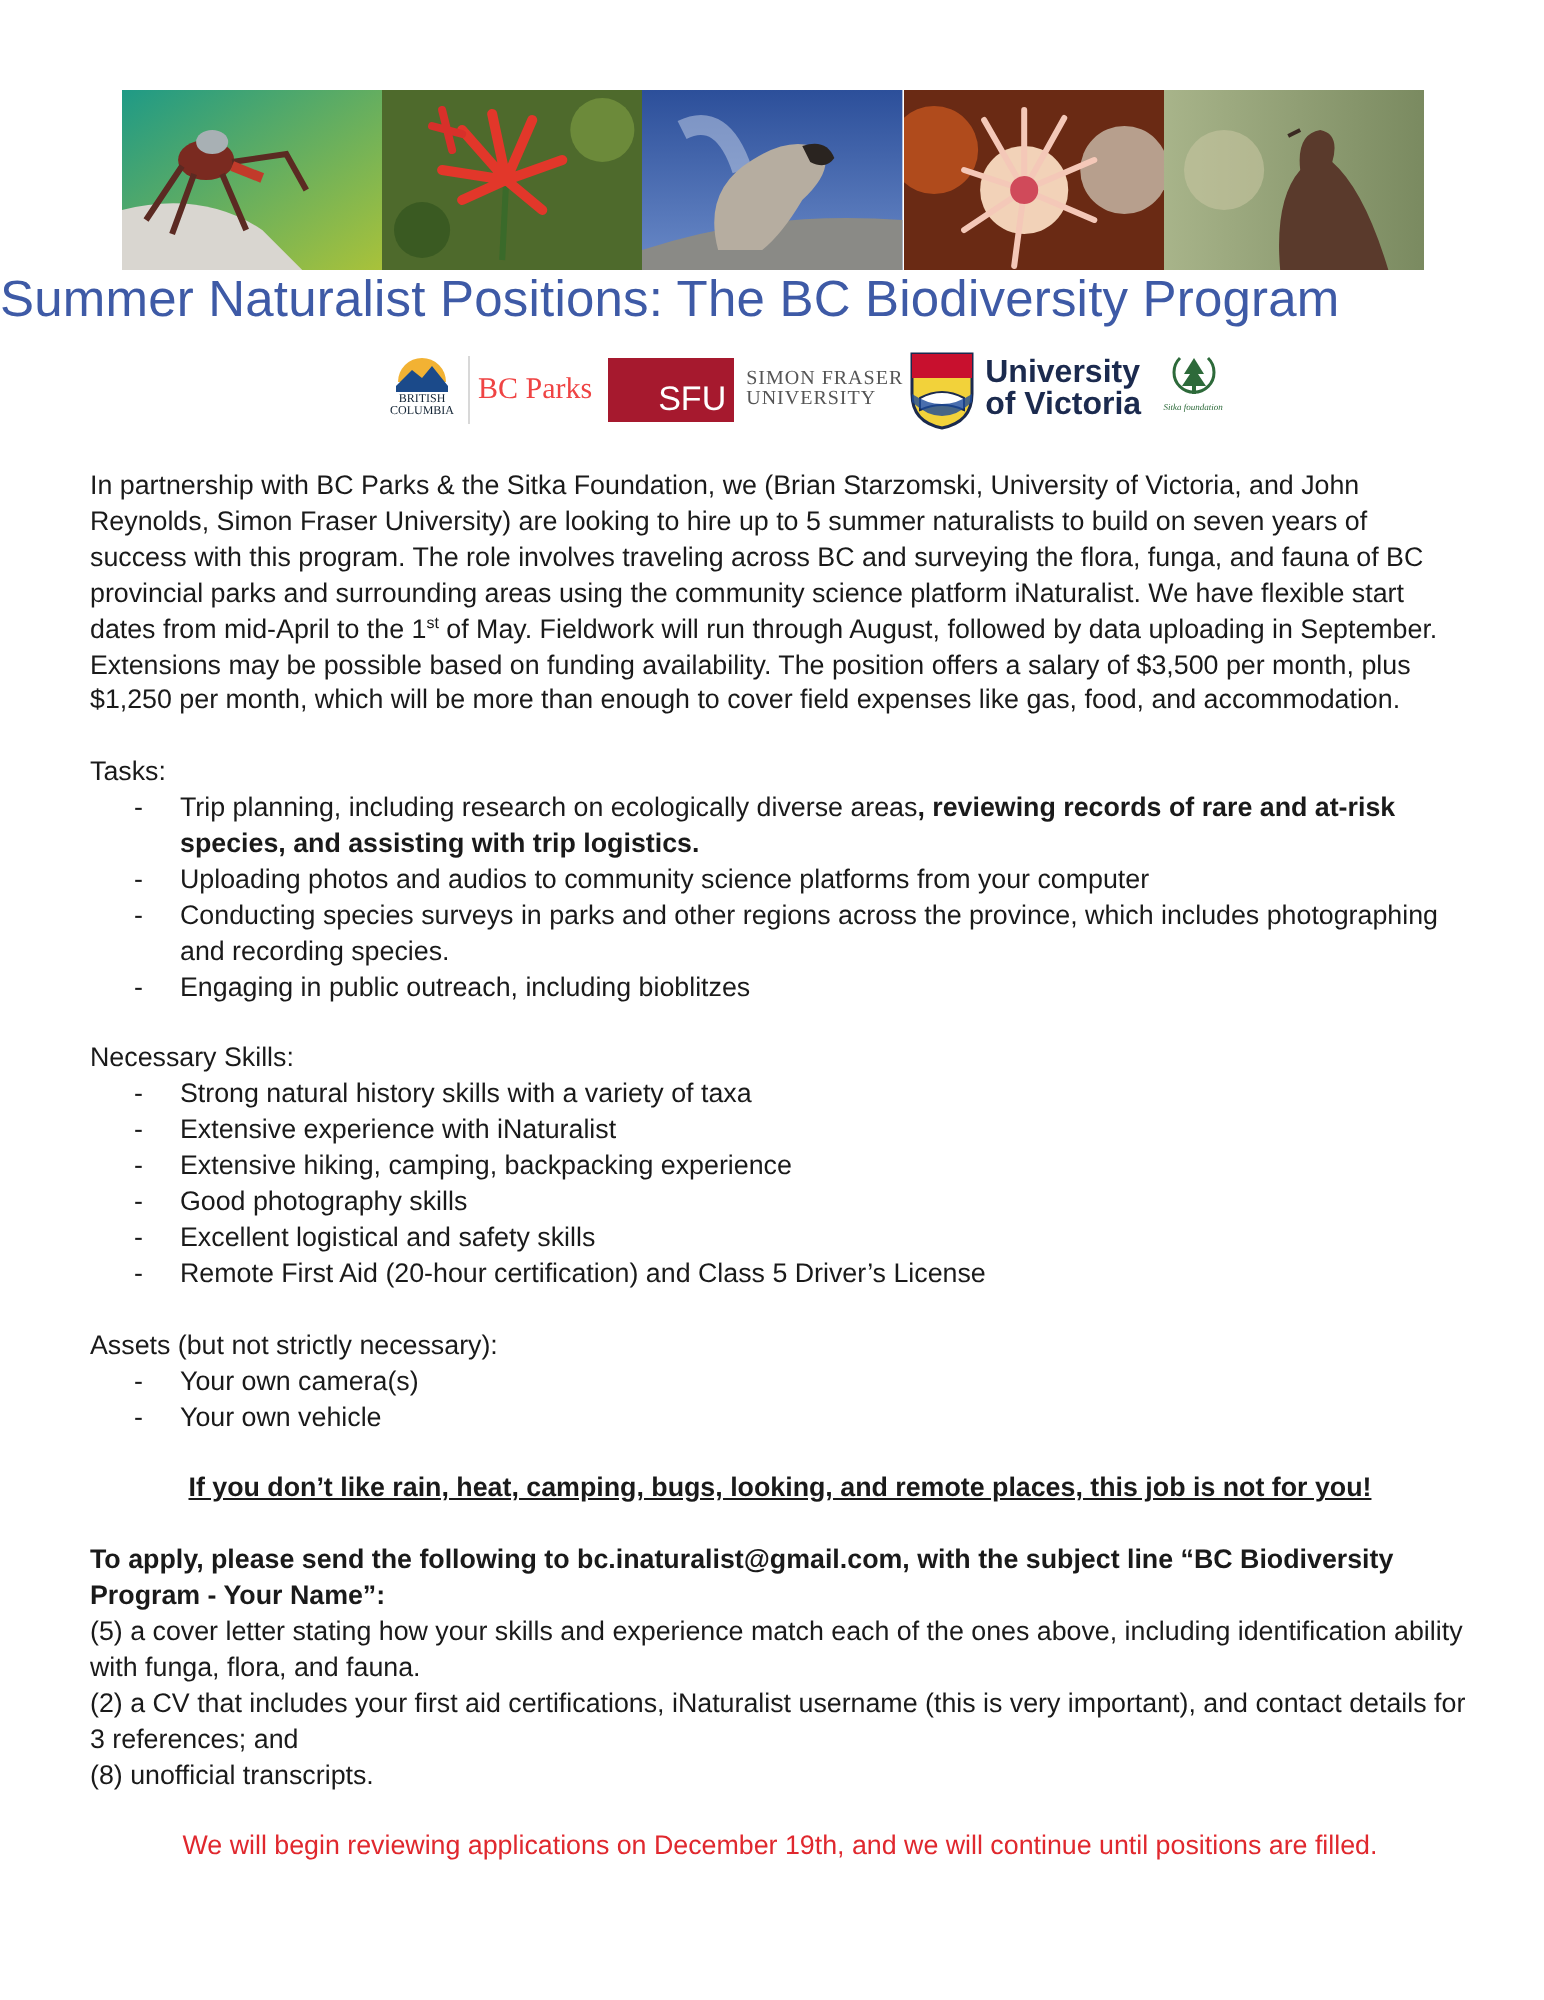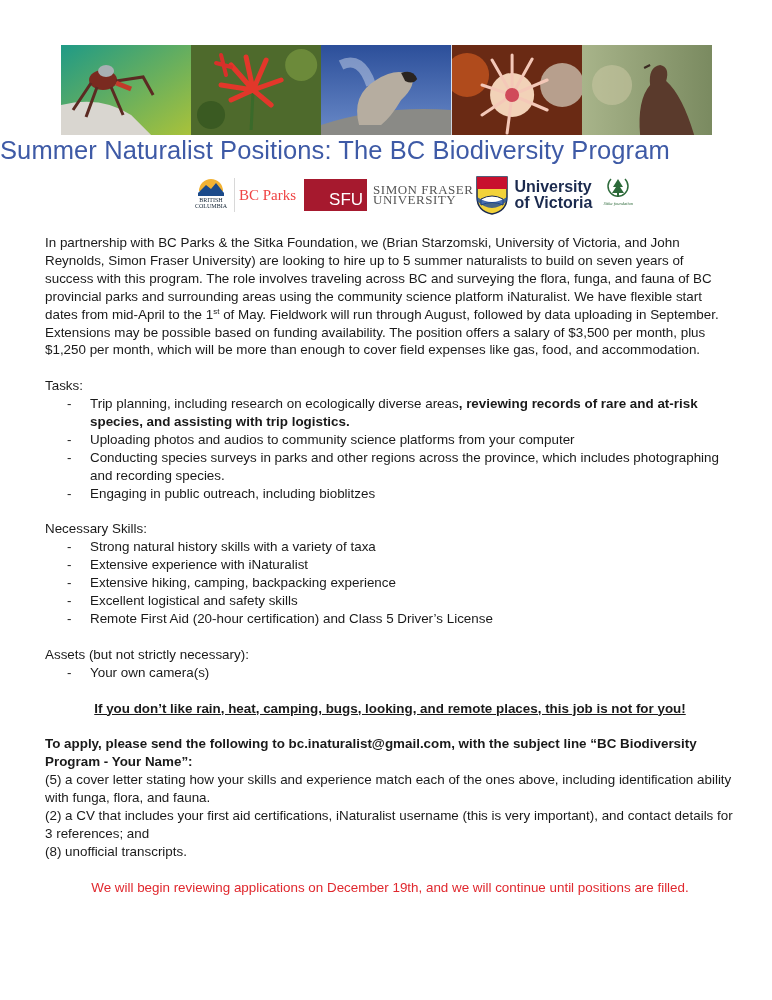--- a/index.html
+++ b/index.html
@@ -24,21 +24,21 @@
     }
     .logo-bc { width: 42px; height: 40px; display: flex; flex-direction: column; align-items: center; }
     .logo-bc .bc-text { font-family: "Liberation Serif", serif; font-size: 6px; color: #123; line-height: 6px; text-align: center; }
     .logo-divider { width: 1px; height: 34px; background: #d8d8d8; margin: 0 4px 0 2px; }
     .bcparks { font-family: "Liberation Serif", serif; font-size: 15px; color: #ef4444; margin-right: 8px; }
     .sfu-box {
       width: 63px; height: 32px; background: #a6192e; color: #fff;
       display: flex; align-items: flex-end; justify-content: flex-end;
       font-size: 17px; padding: 16px 4px 1px 0; box-sizing: border-box; margin-right: 6px;
     }
-    .sfu-name { font-family: "Liberation Serif", serif; font-size: 13px; color: #555; line-height: 10px; letter-spacing: 0.5px; margin-right: 2px; }
+    .sfu-name { font-family: "Liberation Serif", serif; font-size: 10px; color: #555; line-height: 10px; letter-spacing: 0.5px; margin-right: 2px; }
     .uvic-crest { width: 34px; height: 40px; margin-right: 5px; }
     .uvic-name { font-size: 16px; font-weight: bold; color: #1b2a4e; line-height: 16px; margin-right: 8px; }
     .sitka { width: 36px; height: 40px; display: flex; flex-direction: column; align-items: center; }
     .sitka .s-text { font-family: "Liberation Serif", serif; font-style: italic; font-size: 4.5px; color: #2d6a3a; }
     .content {
       position: absolute; left: 45px; top: 234px; width: 690px;
       font-size: 13.4px; line-height: 17.9px;
     }
     .content p { margin: 0; }
     .gap { height: 17.9px; }
@@ -174,29 +174,31 @@
     <li>Engaging in public outreach, including bioblitzes</li>
   </ul>
 
   <div class="gap"></div>
 
   <p>Necessary Skills:</p>
   <ul class="dash">
     <li>Strong natural history skills with a variety of taxa</li>
     <li>Extensive experience with iNaturalist</li>
     <li>Extensive hiking, camping, backpacking experience</li>
+    <li>Good photography skills</li>
     <li>Excellent logistical and safety skills</li>
     <li>Remote First Aid (20-hour certification) and Class 5 Driver’s License</li>
   </ul>
 
   <div class="gap"></div>
 
   <p>Assets (but not strictly necessary):</p>
   <ul class="dash">
     <li>Your own camera(s)</li>
+    <li>Your own vehicle</li>
   </ul>
 
   <div class="gap"></div>
 
   <p class="warning">If you don’t like rain, heat, camping, bugs, looking, and remote places, this job is not for you!</p>
 
   <div class="gap"></div>
 
   <p class="bold">To apply, please send the following to bc.inaturalist@gmail.com, with the subject line “BC Biodiversity Program - Your Name”:</p>
   <p>(5) a cover letter stating how your skills and experience match each of the ones above, including identification ability with funga, flora, and fauna.</p>

